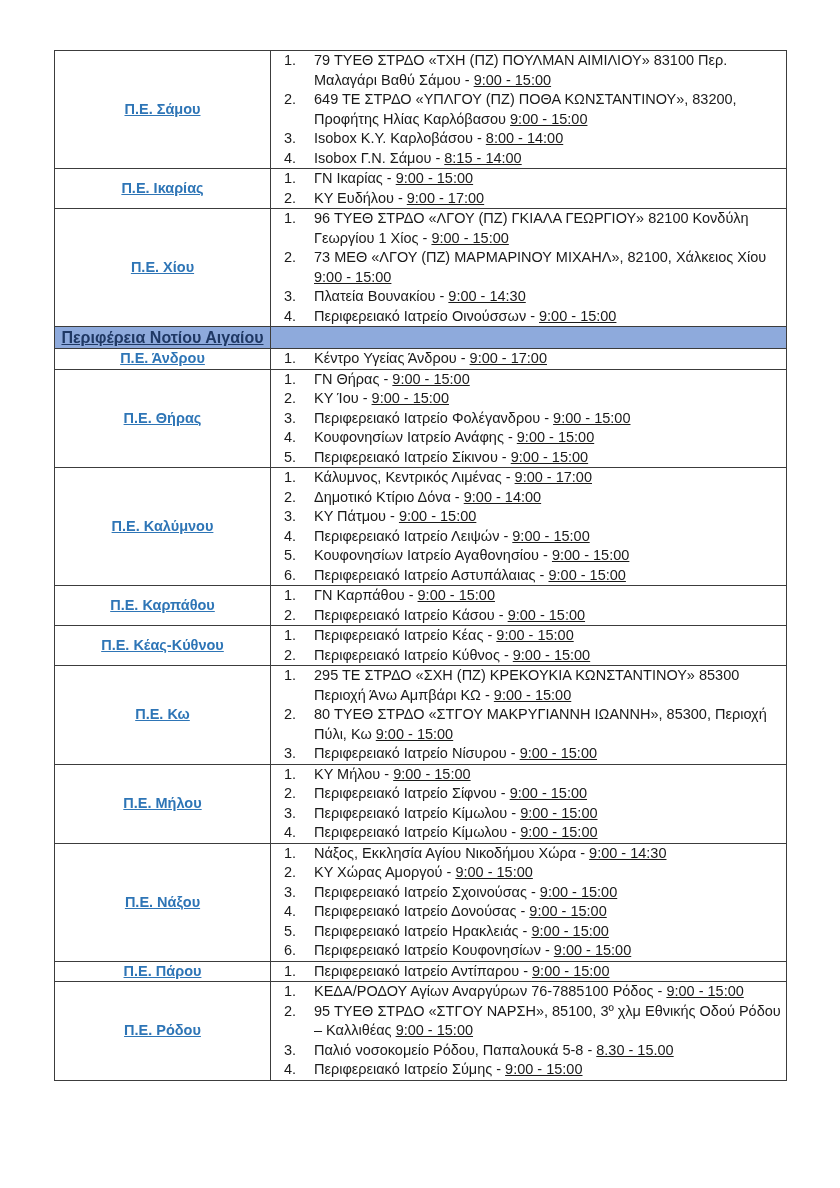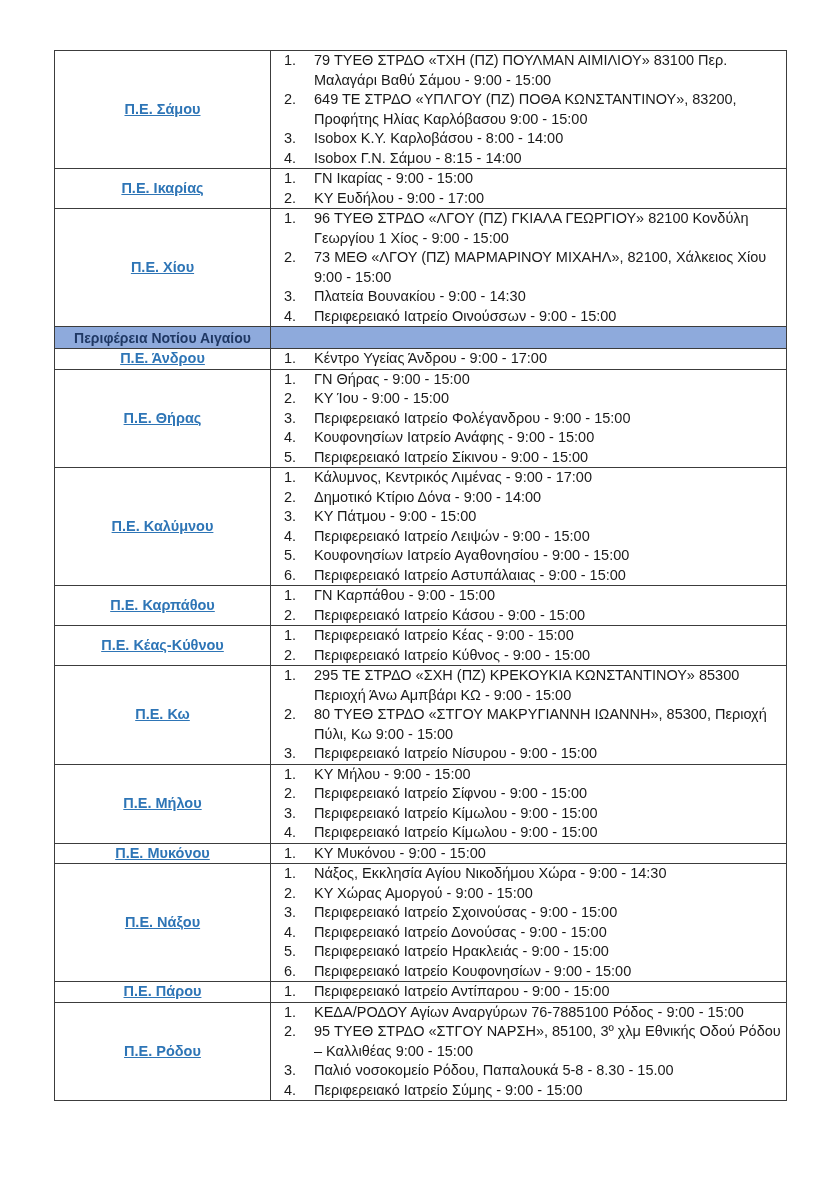--- a/index.html
+++ b/index.html
@@ -64,32 +64,34 @@
     flex: 0 0 30px;
     text-align: left;
     padding-left: 13px;
     box-sizing: content-box;
   }
   .item-body {
     flex: 1 1 auto;
     min-width: 0;
   }
   .item-time {
+    text-decoration: underline;
   }
   tr.band-row td {
     background: var(--band-bg, #8EAADC);
     height: 21px;
   }
   td.band-cell {
     text-align: center;
   }
   .band-label {
     color: var(--band-text, #1F3864);
     font-weight: bold;
-    font-size: 14px;
+    font-size: 16px;
+    text-decoration: underline;
     cursor: pointer;
     line-height: 18px;
   }
 </style>
 </head>
 <body>
 
 <div class="page">
   <table class="facilities">
     <colgroup>
@@ -297,31 +299,20 @@
                 <span class="item-body"><span class="item-text">Περιφερειακό Ιατρείο Κίμωλου - </span><span class="item-time">9:00 - 15:00</span></span>
               </li>
               <li class="facility-item">
                 <span class="item-number">4.</span>
                 <span class="item-body"><span class="item-text">Περιφερειακό Ιατρείο Κίμωλου - </span><span class="item-time">9:00 - 15:00</span></span>
               </li>
             </ol>
           </td>
         </tr>
         <tr>
-          <td class="region-cell"><span class="region-link">Π.Ε. Μυκόνου</span></td>
-          <td class="items-cell">
-            <ol class="facility-list">
-              <li class="facility-item">
-                <span class="item-number">1.</span>
-                <span class="item-body"><span class="item-text">ΚΥ Μυκόνου - </span><span class="item-time">9:00 - 15:00</span></span>
-              </li>
-            </ol>
-          </td>
-        </tr>
-        <tr>
           <td class="region-cell"><span class="region-link">Π.Ε. Νάξου</span></td>
           <td class="items-cell">
             <ol class="facility-list">
               <li class="facility-item">
                 <span class="item-number">1.</span>
                 <span class="item-body"><span class="item-text">Νάξος, Εκκλησία Αγίου Νικοδήμου Χώρα - </span><span class="item-time">9:00 - 14:30</span></span>
               </li>
               <li class="facility-item">
                 <span class="item-number">2.</span>
                 <span class="item-body"><span class="item-text">ΚΥ Χώρας Αμοργού - </span><span class="item-time">9:00 - 15:00</span></span>

